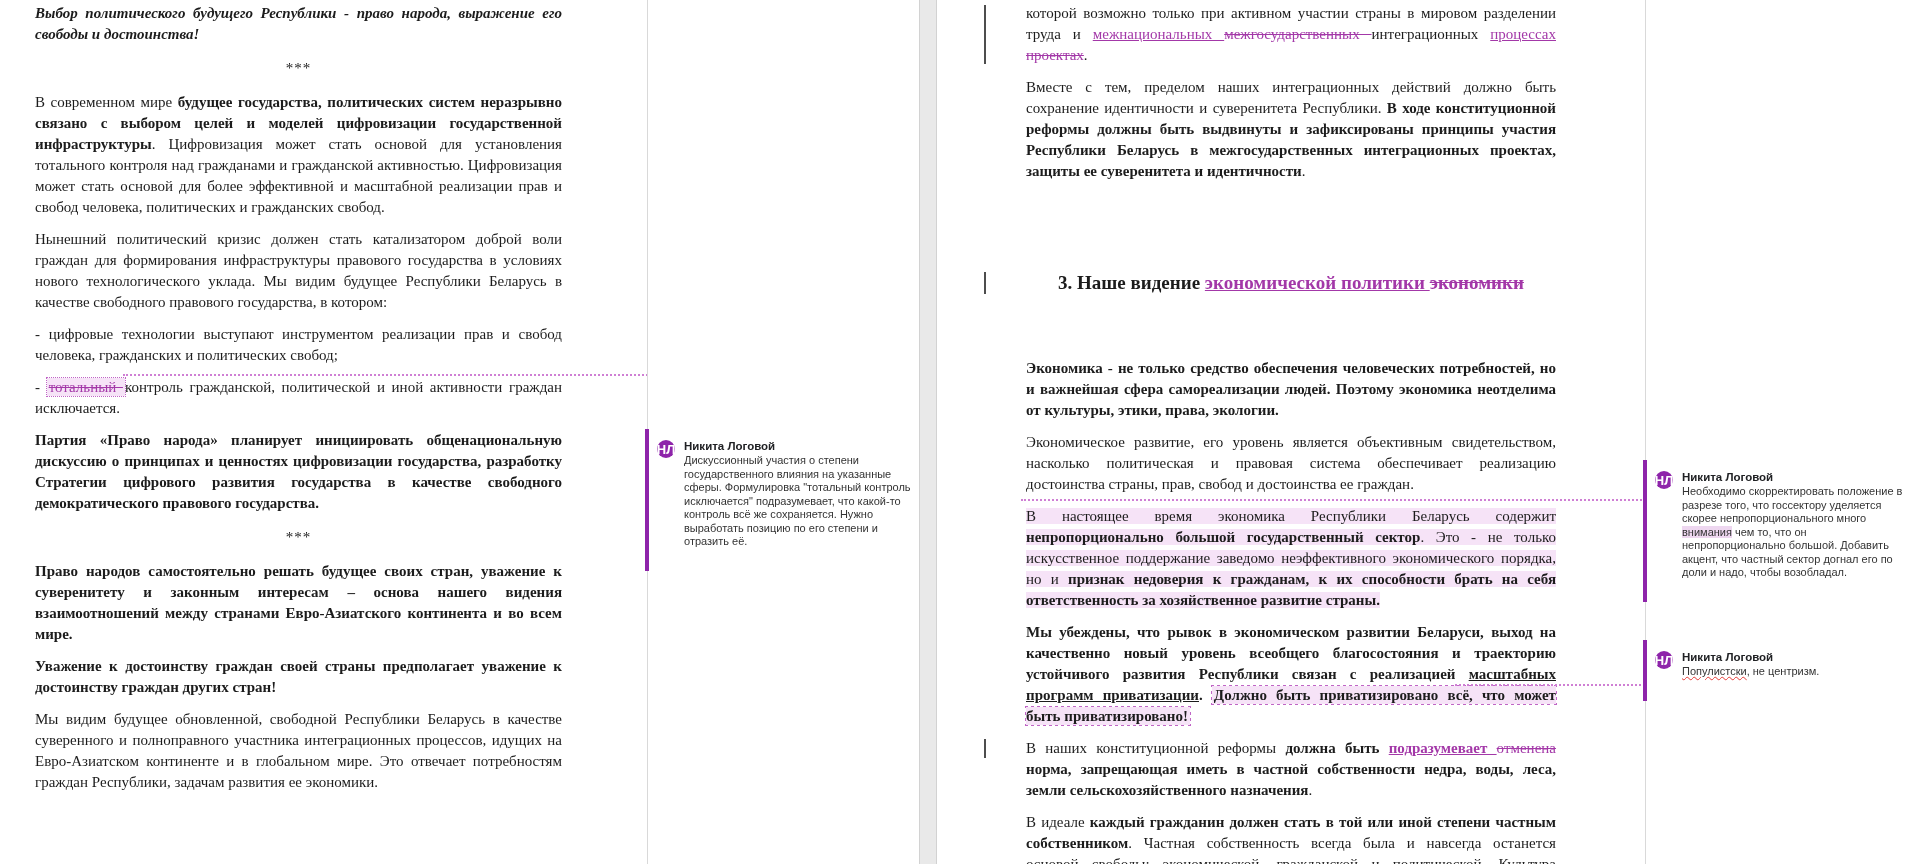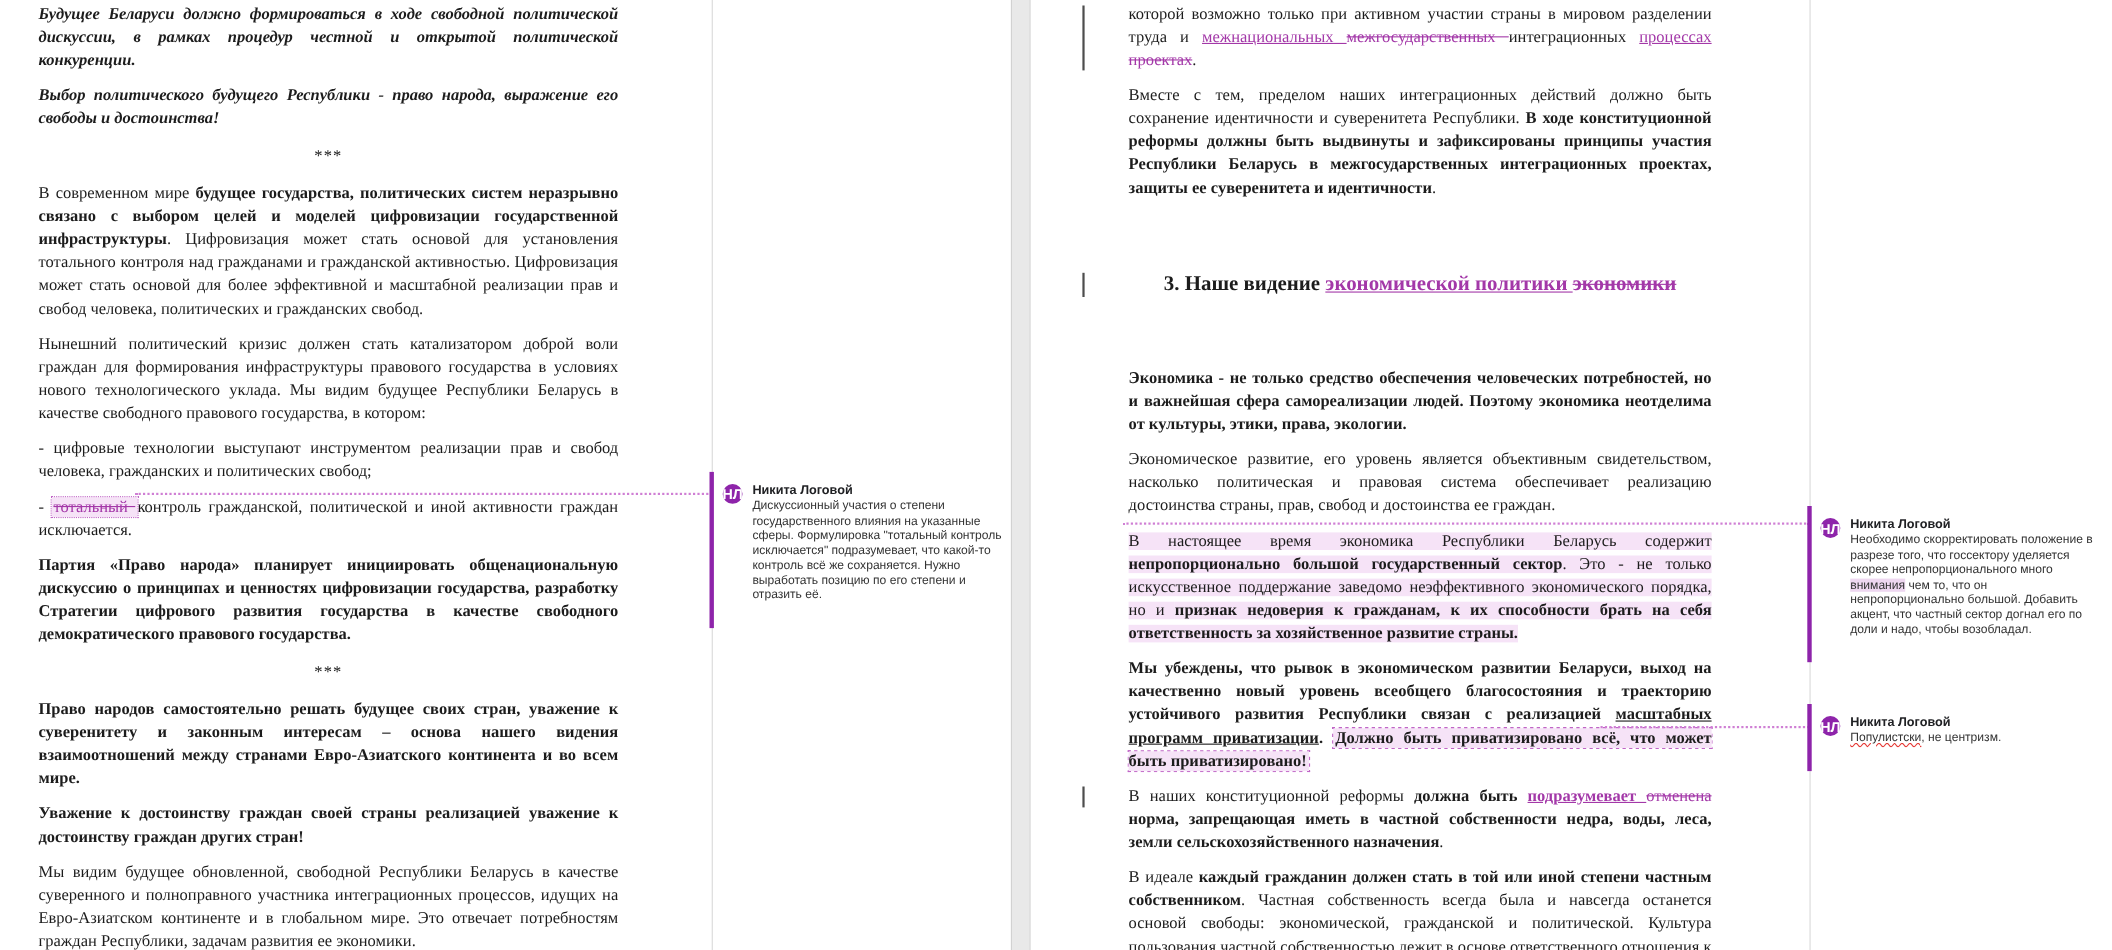--- a/index.html
+++ b/index.html
@@ -16,21 +16,21 @@
   #left-pane .page-edge{left:647px;}
   #right-pane .page-edge{left:708px;}
 
   .doc-text{position:absolute;top:0;font-family:"Liberation Serif",serif;
     font-size:15px;line-height:21px;color:#1c1c1c;text-align:justify;}
   #left-pane .doc-text{left:35px;width:527px;padding-top:3px;}
   #right-pane .doc-text{left:89px;width:530px;padding-top:3px;}
 
   .para{margin:0 0 11px 0;position:relative;}
   .para.stars{text-align:center;margin:13px 0 13px 0;letter-spacing:1px;}
-  .para.heading{text-align:center;font-size:19px;font-weight:bold;line-height:26px;margin:64px 0 62px 0;}
+  .para.heading{text-align:center;font-size:19px;font-weight:bold;line-height:26px;margin:88px 0 62px 0;}
 
   .b{font-weight:bold;}
   .bi{font-weight:bold;font-style:italic;}
   .u{text-decoration:underline;}
   .ins{color:var(--rev);text-decoration:underline;}
   .del{color:var(--rev);text-decoration:line-through;}
   .hl{background:var(--hlc);}
   .hlbox{background:var(--hlc);outline:1px dotted #c065c6;padding:1px 2px;}
 
   .conn{position:absolute;height:0;border-top:2px dotted #cf7fd4;}
@@ -55,31 +55,30 @@
   .cauthor{font-size:11.5px;font-weight:bold;color:#202124;margin-bottom:1px;line-height:14px;}
   .ctext{font-size:11px;line-height:13.5px;color:#333333;}
   .mark{background:#eed7f0;}
   .spell{text-decoration-line:underline;text-decoration-style:wavy;text-decoration-color:var(--spc);text-decoration-thickness:1px;}
 </style>
 </head>
 <body>
 
 <div class="pane" id="left-pane">
   <div class="doc-text" id="left-text">
-      <div class="para"><span class="bi">Будущее Беларуси должно формироваться в ходе свободной политической дискуссии, в рамках процедур честной и открытой политической конкуренции.</span></div>
       <div class="para"><span class="bi">Выбор политического будущего Республики - право народа, выражение его свободы и достоинства!</span></div>
       <div class="para stars"><span>***</span></div>
       <div class="para"><span>В современном мире </span><span class="b">будущее государства, политических систем неразрывно связано с выбором целей и моделей цифровизации государственной инфраструктуры</span><span>. Цифровизация может стать основой для установления тотального контроля над гражданами и гражданской активностью. Цифровизация может стать основой для более эффективной и масштабной реализации прав и свобод человека, политических и гражданских свобод.</span></div>
       <div class="para"><span>Нынешний политический кризис должен стать катализатором доброй воли граждан для формирования инфраструктуры правового государства в условиях нового технологического уклада. Мы видим будущее Республики Беларусь в качестве свободного правового государства, в котором:</span></div>
       <div class="para"><span>- цифровые технологии выступают инструментом реализации прав и свобод человека, гражданских и политических свобод;</span></div>
       <div class="para" id="anchor-left-1"><span>- </span><span class="del hlbox">тотальный </span><span>контроль гражданской, политической и иной активности граждан исключается.</span><i class="conn conn-left"></i></div>
       <div class="para"><span class="b">Партия «Право народа» планирует инициировать общенациональную дискуссию о принципах и ценностях цифровизации государства, разработку Стратегии цифрового развития государства в качестве свободного демократического правового государства.</span></div>
       <div class="para stars"><span>***</span></div>
       <div class="para"><span class="b">Право народов самостоятельно решать будущее своих стран, уважение к суверенитету и законным интересам – основа нашего видения взаимоотношений между странами Евро-Азиатского континента и во всем мире.</span></div>
-      <div class="para"><span class="b">Уважение к достоинству граждан своей страны реализацией уважение к достоинству граждан других стран!</span></div>
+      <div class="para"><span class="b">Уважение к достоинству граждан своей страны предполагает уважение к достоинству граждан других стран!</span></div>
       <div class="para"><span>Мы видим будущее обновленной, свободной Республики Беларусь в качестве суверенного и полноправного участника интеграционных процессов, идущих на Евро-Азиатском континенте и в глобальном мире. Это отвечает потребностям граждан Республики, задачам развития ее экономики.</span></div>
     </div>
   <div class="page-edge"></div>
   <div class="comments-layer" id="left-comments">
       <div class="comment-card" style="top: 435px;">
         <div class="avatar">НЛ</div>
         <div class="cbody">
           <div class="cauthor">Никита Логовой</div>
           <div class="ctext"><span>Дискуссионный участия о степени государственного влияния на указанные сферы. Формулировка "тотальный контроль исключается" подразумевает, что какой-то контроль всё же сохраняется. Нужно выработать позицию по его степени и отразить её.</span></div>
         </div>

